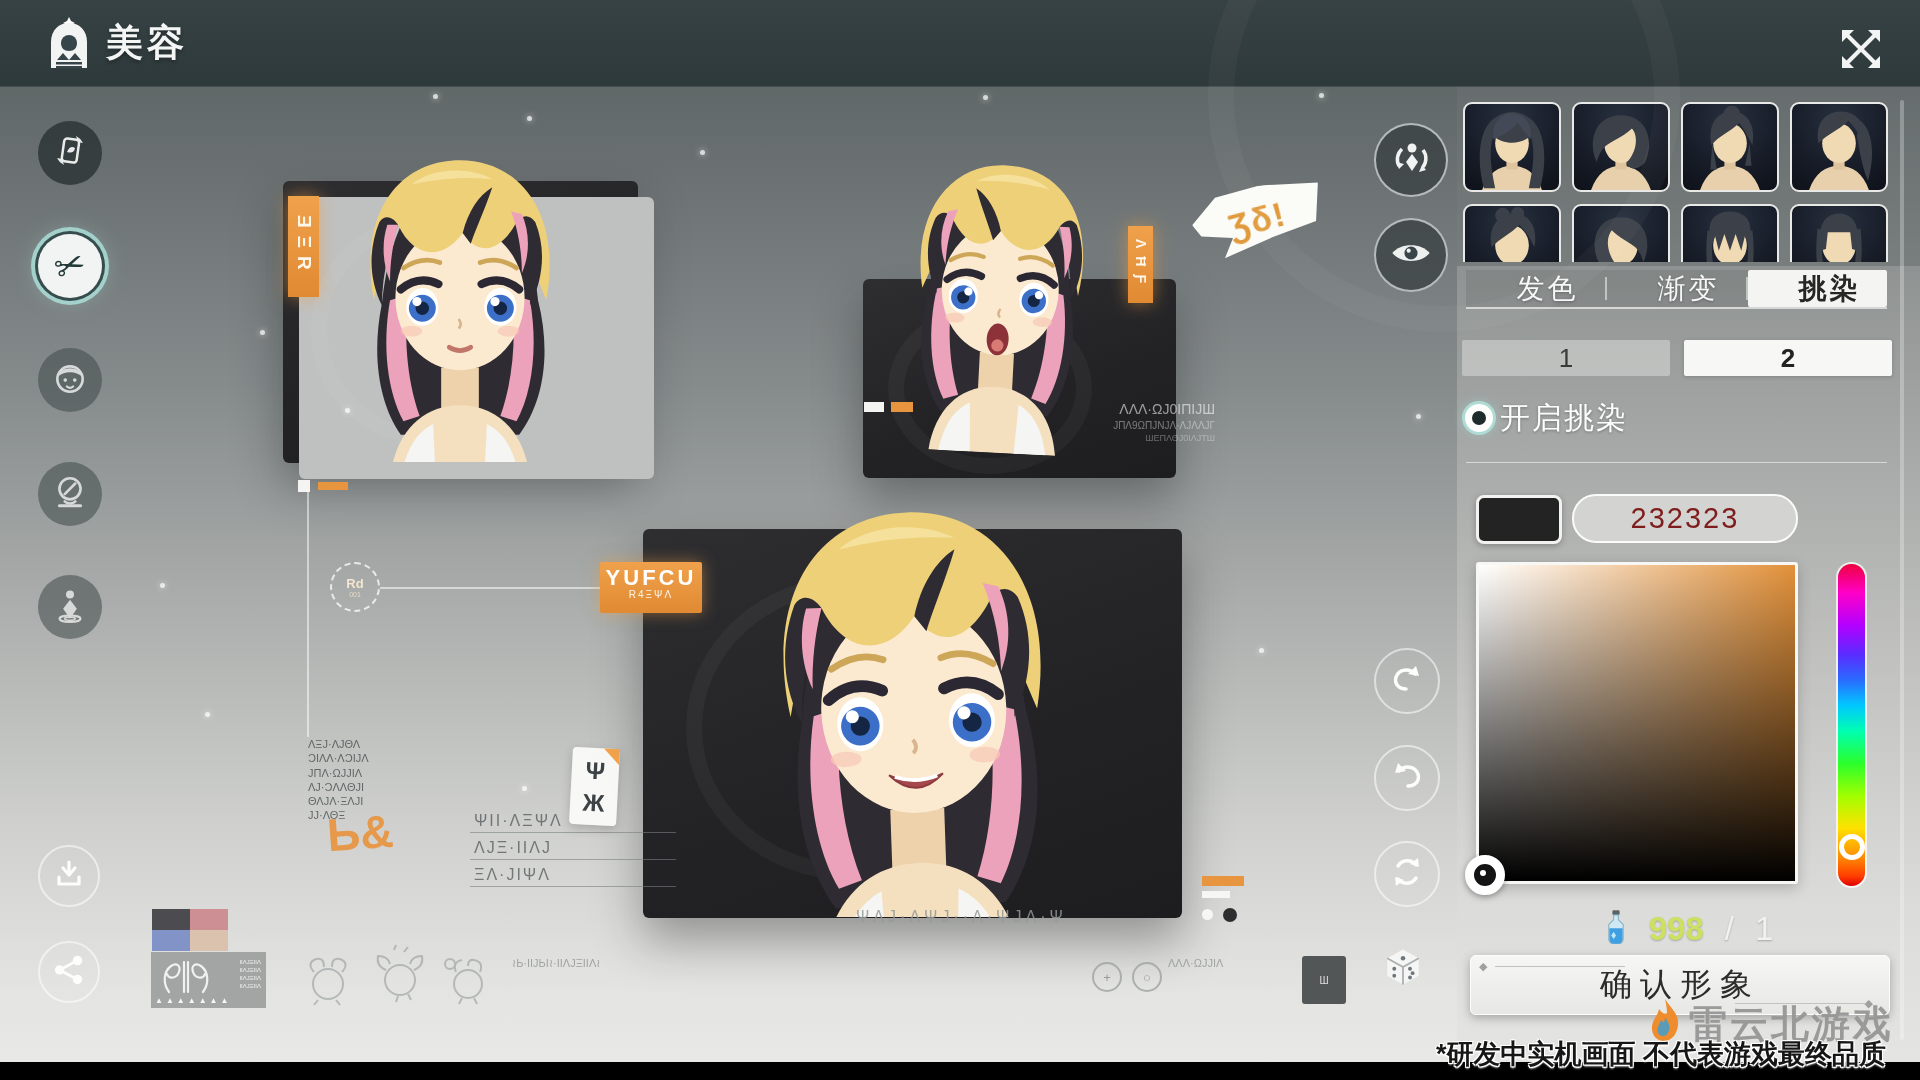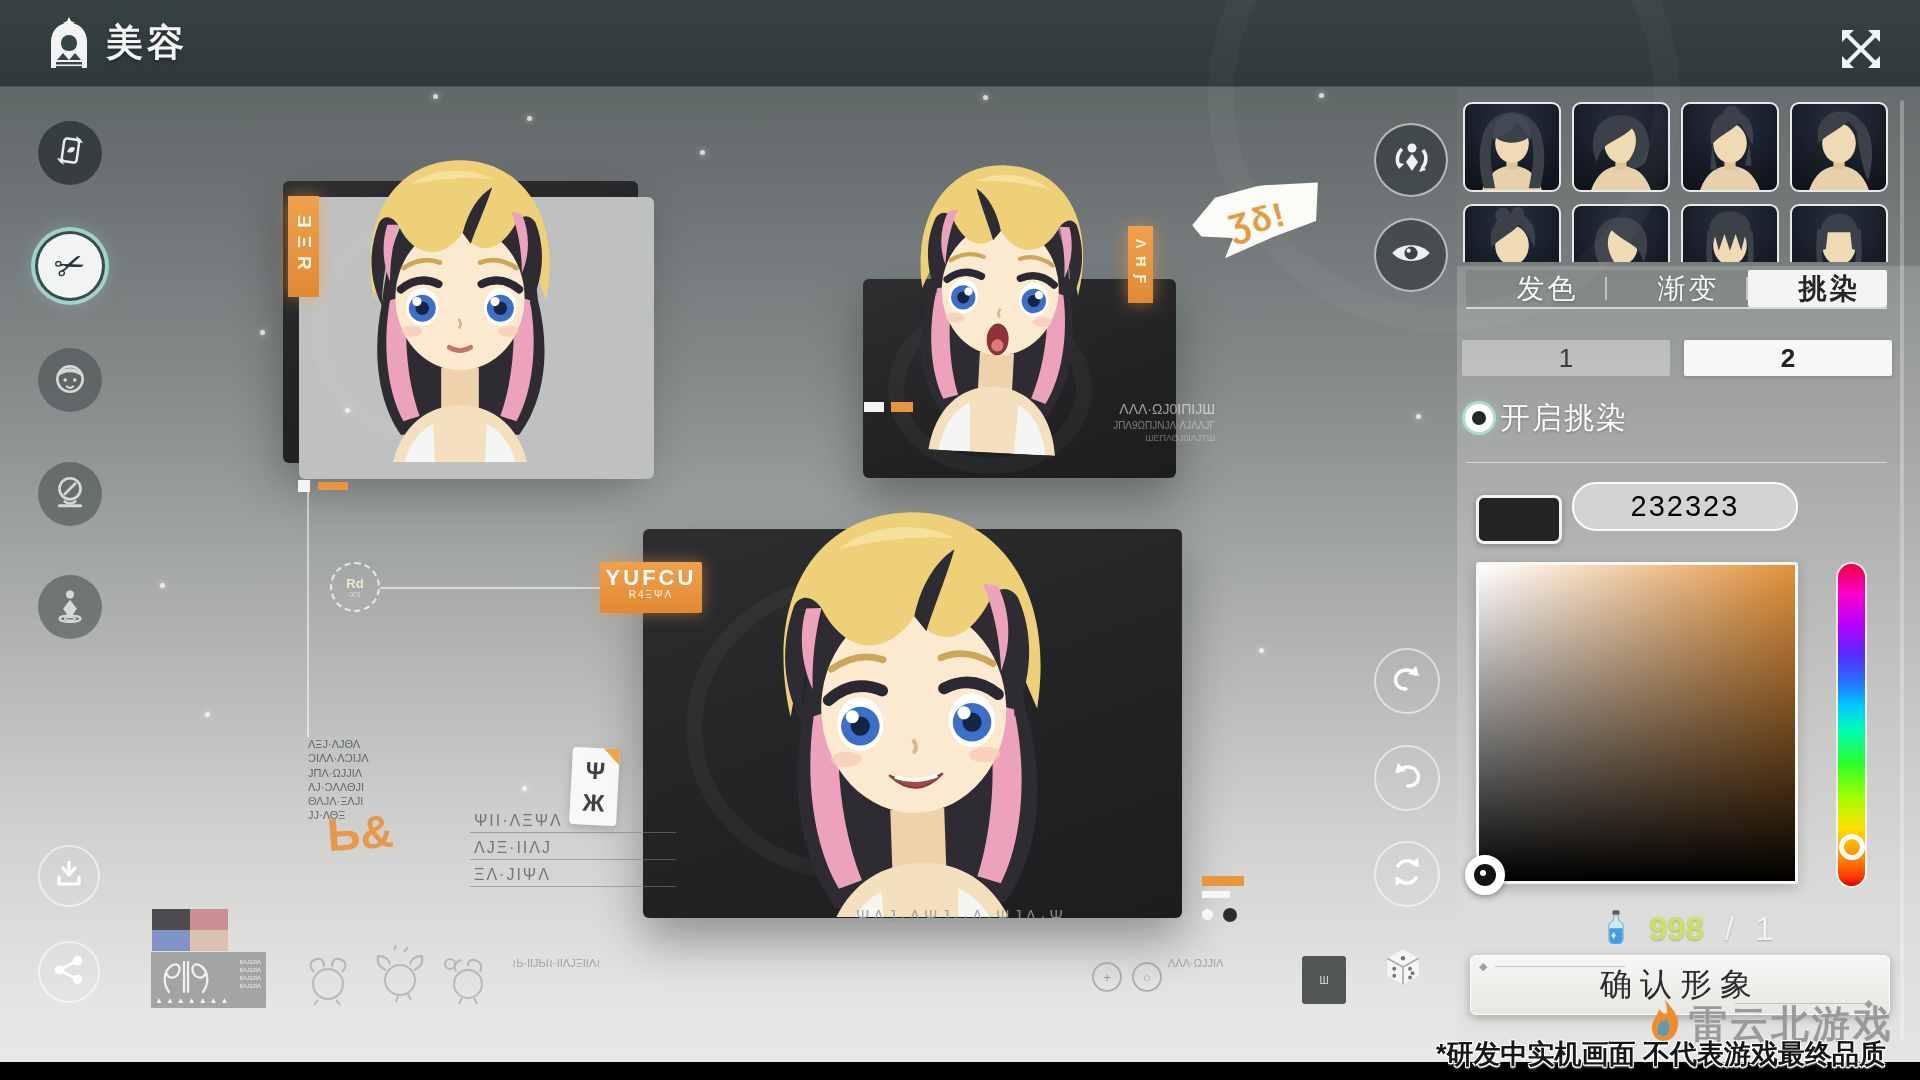--- a/index.html
+++ b/index.html
@@ -100,22 +100,22 @@
   .stab.on{background:#f7f7f5;font-weight:bold;color:#232323;box-shadow:0 1px 4px rgba(0,0,0,.18);}
   .radio-row{position:absolute;left:8px;top:330px;height:36px;display:flex;align-items:center;gap:7px;cursor:pointer;}
   .radio{width:28px;height:28px;border-radius:50%;background:#fdfdfc;
     box-shadow:0 0 0 3px rgba(175,221,214,.95),0 0 14px rgba(167,216,209,.8);
     display:flex;align-items:center;justify-content:center;}
   .radio::after{content:"";width:14px;height:14px;border-radius:50%;background:#1d2b2b;}
   .radio-label{color:#fbfcfb;font-size:30px;letter-spacing:2px;text-shadow:0 1px 3px rgba(0,0,0,.3);}
   .rdivider{position:absolute;left:9px;top:392px;width:421px;height:1px;background:rgba(255,255,255,.55);}
   .swatch{position:absolute;left:19px;top:425px;width:80px;height:43px;border-radius:8px;
     background:#232323;border:3px solid #f2f2f0;cursor:pointer;box-shadow:0 2px 6px rgba(0,0,0,.25);}
-  .hexpill{position:absolute;left:115px;top:412px;width:222px;height:45px;border-radius:24px;
-    background:rgba(214,214,212,.92);border:2px solid #fbfbf9;color:#000000;font-size:29px;
+  .hexpill{position:absolute;left:115px;top:424px;width:222px;height:45px;border-radius:24px;
+    background:rgba(214,214,212,.92);border:2px solid #fbfbf9;color:#7f1d1d;font-size:29px;
     display:flex;align-items:center;justify-content:center;letter-spacing:2px;cursor:text;}
   .sv{position:absolute;left:19px;top:492px;width:316px;height:316px;border:3px solid #f7f7f5;border-radius:3px;cursor:crosshair;
     background:linear-gradient(to bottom,rgba(0,0,0,0) 0%,#000 100%),linear-gradient(to right,#fff 0%,#e2913a 100%);
     box-shadow:0 4px 14px rgba(0,0,0,.2);}
   .sv-handle{position:absolute;left:-14px;bottom:-14px;width:22px;height:22px;border-radius:50%;
     background:#141414;border:9px solid #fff;box-shadow:0 2px 6px rgba(0,0,0,.35);cursor:pointer;}
   .sv-handle::after{content:"";position:absolute;left:6px;top:6px;width:6px;height:6px;border-radius:50%;background:#fff;}
   .hue{position:absolute;left:381px;top:494px;width:27px;height:322px;border-radius:14px;cursor:pointer;
     box-shadow:0 0 0 2px rgba(255,255,255,.75);
     background:linear-gradient(180deg,#ef0040 0%,#ff00c8 9%,#b400ff 19%,#5a2bff 28%,#2a6bff 36%,#00c8ff 44%,#00ffb0 52%,#2bff2b 62%,#a0ff00 72%,#ffe100 82%,#ff8c00 91%,#ff3c00 97%,#e00000 100%);}

